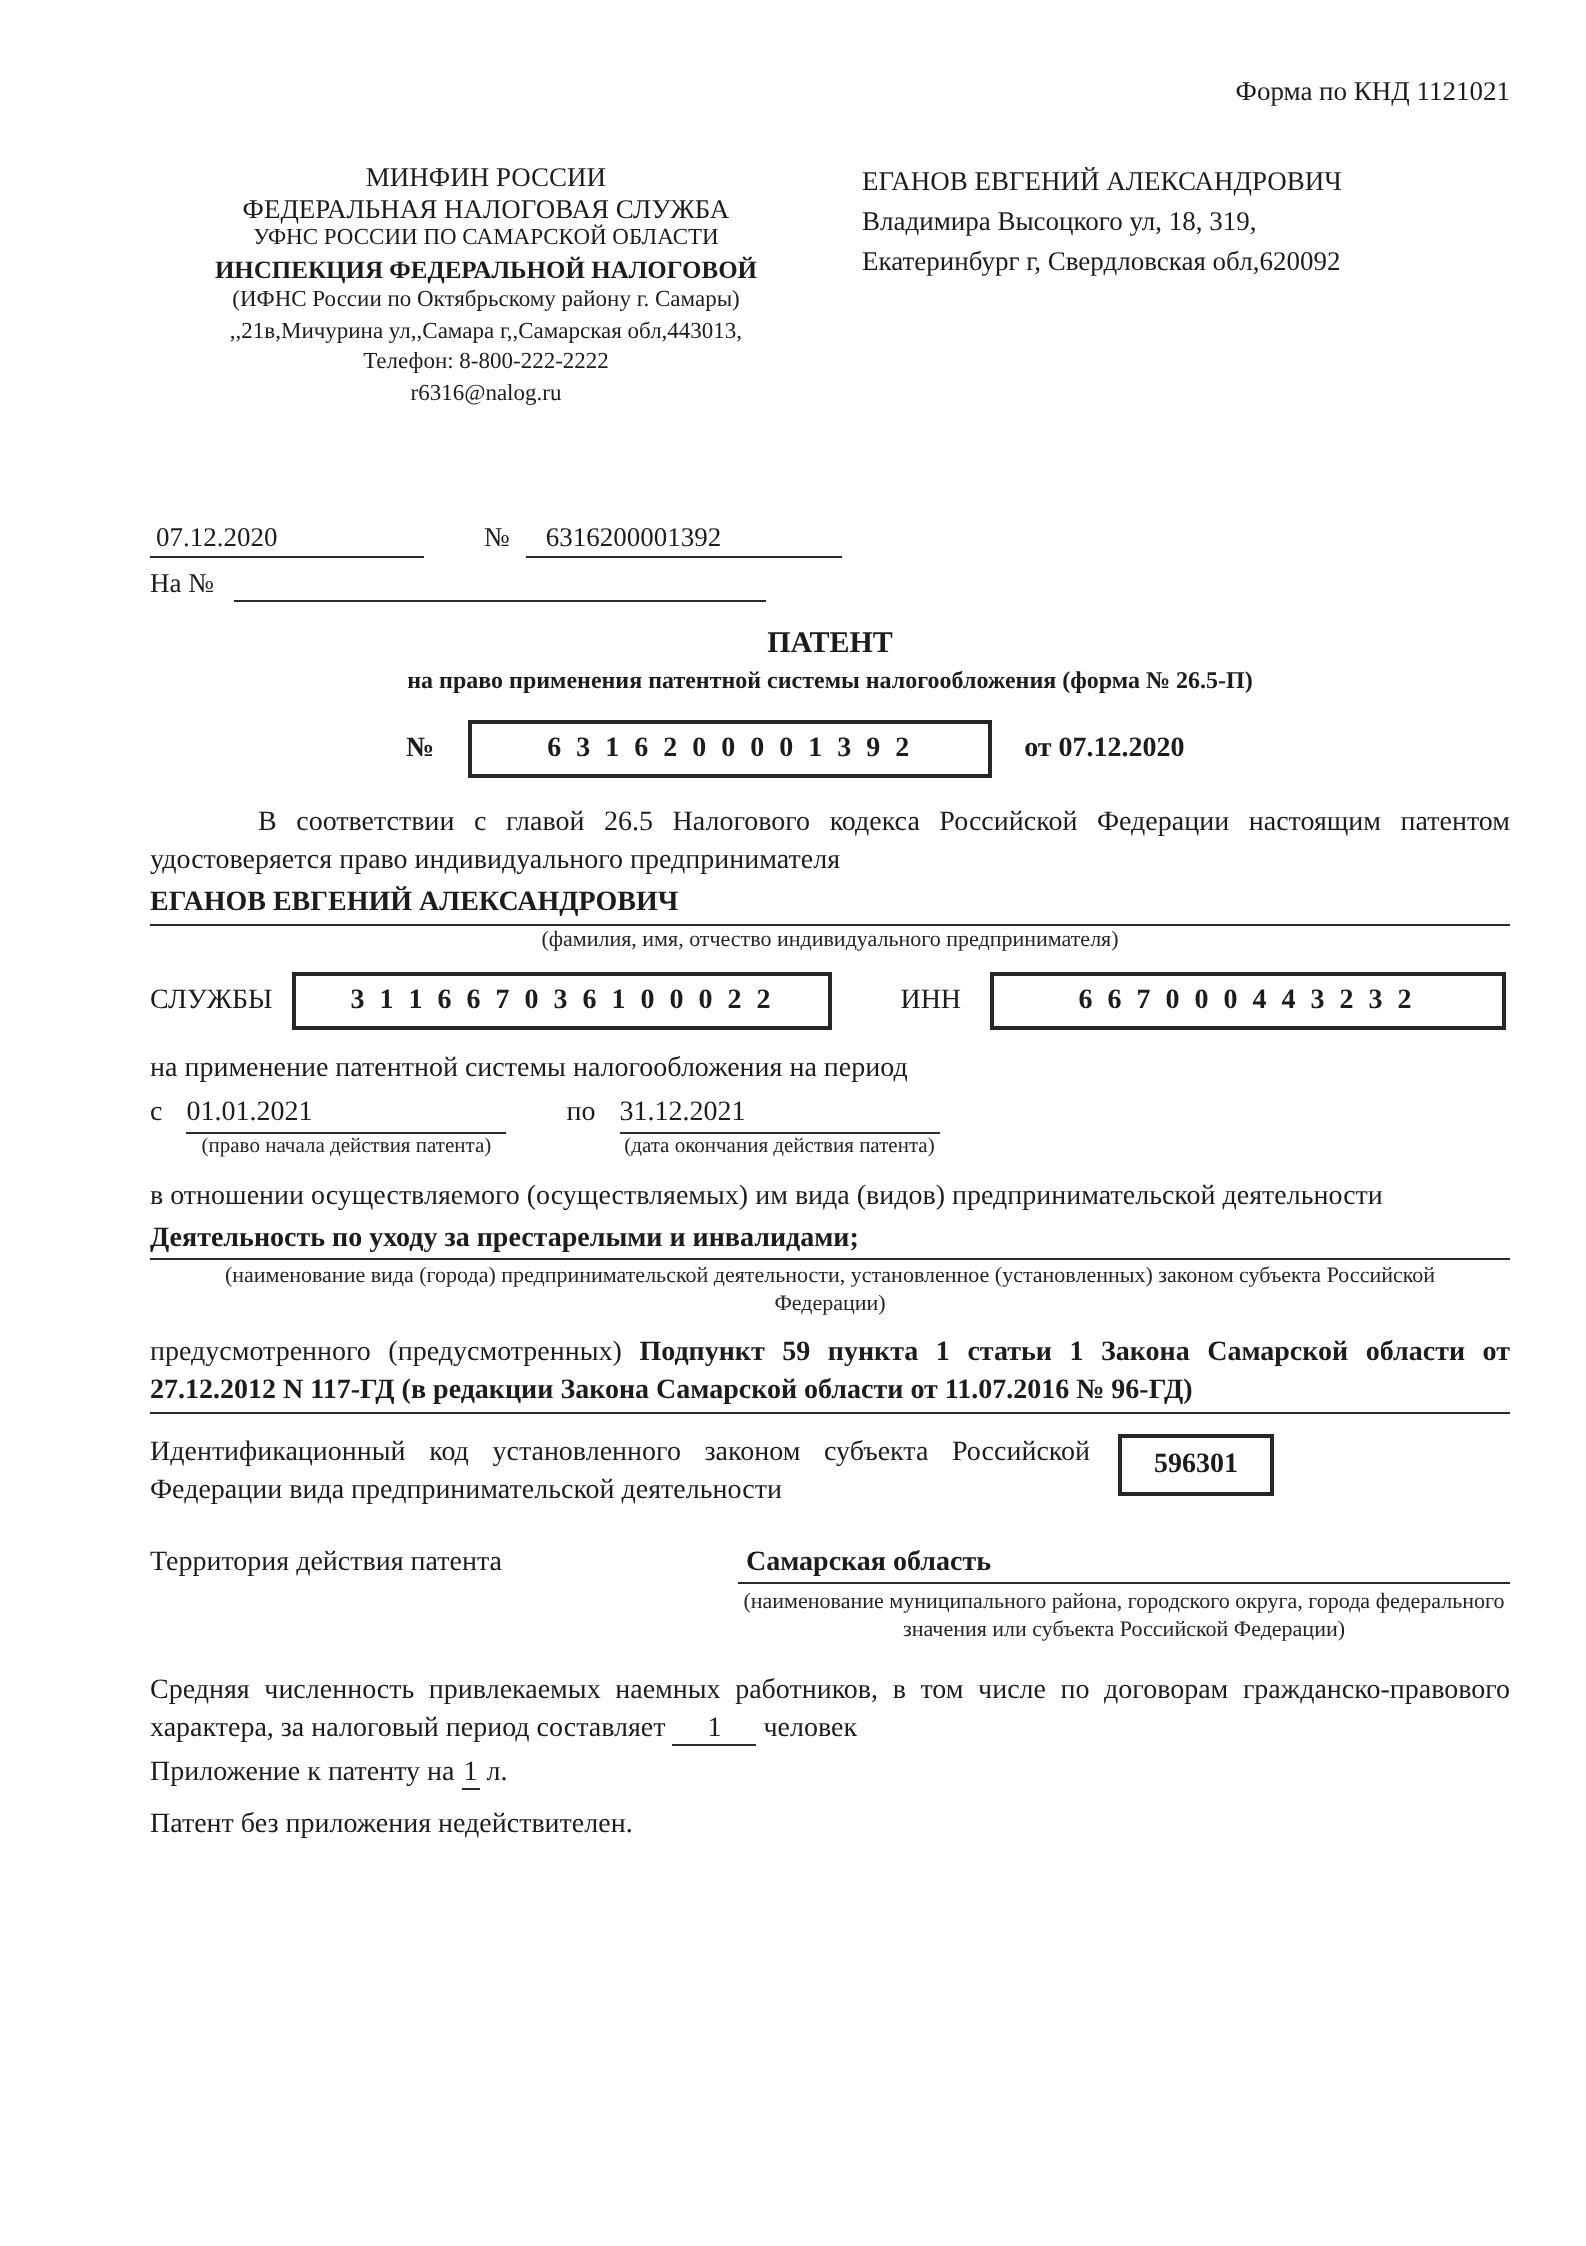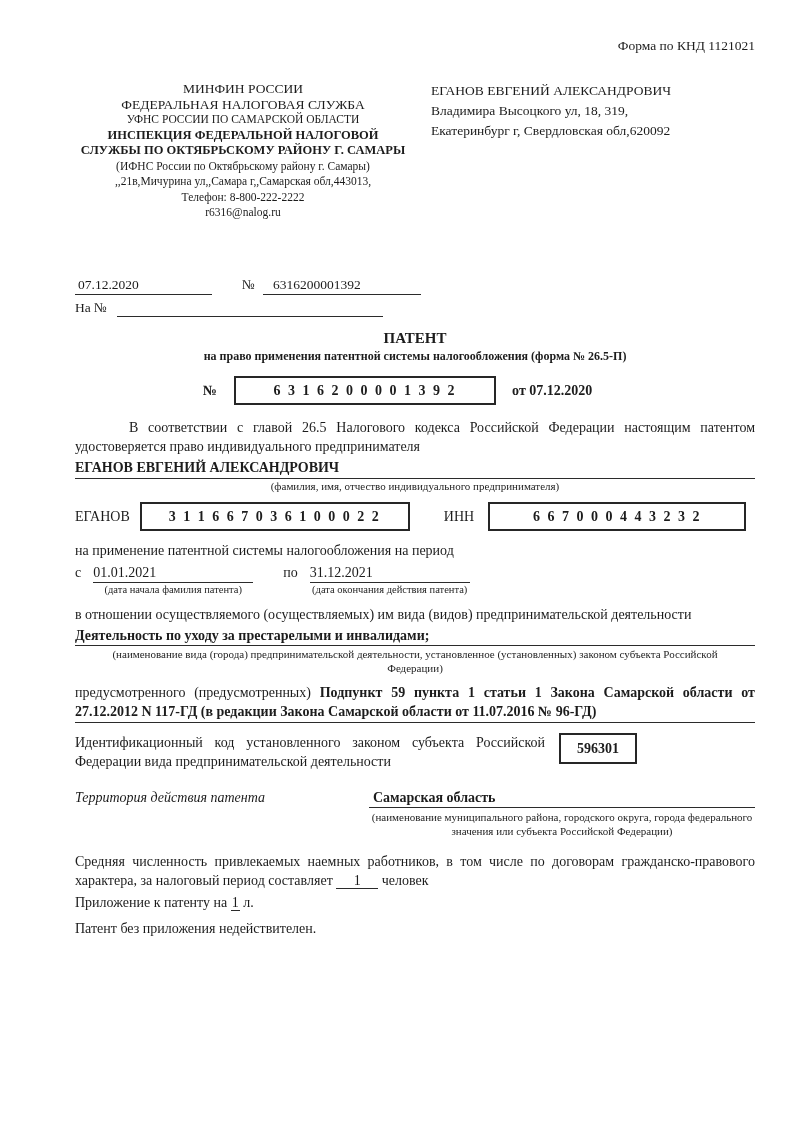--- a/index.html
+++ b/index.html
@@ -67,21 +67,21 @@
 
   .law-par { margin-top:8px; border-bottom:1px solid #2b2b2b; padding-bottom:1px; }
   .law-ref { font-weight:bold; }
   .law-caption { margin-top:1px; }
 
   .idcode-row { display:flex; margin-top:10px; }
   .idcode-text { width:470px; }
   .idcode-box { width:78px; margin-left:14px; align-self:flex-start; padding:4px 0;text-align:center; }
 
   .territory-row { display:flex; margin-top:17px; }
-  .territory-label { width:294px;font-style:italic; }
+  .territory-label { width:294px; }
   .territory-col { flex:1; }
   .territory-value { font-weight:bold; border-bottom:1px solid #2b2b2b; padding-left:4px; }
   .territory-caption { margin-top:2px; }
 
   .workers-par { margin-top:14px; }
   .inline-blank { display:inline-block; min-width:42px; text-align:center; border-bottom:1px solid #2b2b2b; line-height:15px; }
   .attachment { margin-top:3px; }
   .page-count { border-bottom:1px solid #2b2b2b; padding:0 1px; }
   .note { margin-top:7px; }
 </style>
@@ -91,21 +91,20 @@
 <div class="page">
 
   <div class="form-code">Форма по КНД 1121021</div>
 
   <div class="header-row">
     <div class="sender">
       <div class="l-big">МИНФИН РОССИИ</div>
       <div class="l-big">ФЕДЕРАЛЬНАЯ НАЛОГОВАЯ СЛУЖБА</div>
       <div class="l-small">УФНС РОССИИ ПО САМАРСКОЙ ОБЛАСТИ</div>
       <div class="l-bold">ИНСПЕКЦИЯ ФЕДЕРАЛЬНОЙ НАЛОГОВОЙ</div>
-      <div class="l-bold">СЛУЖБЫ ПО ОКТЯБРЬСКОМУ РАЙОНУ Г. САМАРЫ</div>
       <div class="l-small">(ИФНС России по Октябрьскому району г. Самары)</div>
       <div class="l-small">,,21в,Мичурина ул,,Самара г,,Самарская обл,443013,</div>
       <div class="l-small">Телефон: 8-800-222-2222</div>
       <div class="l-small">r6316@nalog.ru</div>
     </div>
     <div class="recipient">
       <div>ЕГАНОВ ЕВГЕНИЙ АЛЕКСАНДРОВИЧ</div>
       <div>Владимира Высоцкого ул, 18, 319,</div>
       <div>Екатеринбург г, Свердловская обл,620092</div>
     </div>
@@ -133,34 +132,34 @@
     <div class="box patent-no-box">6 3 1 6 2 0 0 0 0 1 3 9 2</div>
     <div class="patent-no-date">от 07.12.2020</div>
   </div>
 
   <div class="j p-intro">В соответствии с главой 26.5 Налогового кодекса Российской Федерации настоящим патентом удостоверяется право индивидуального предпринимателя</div>
 
   <div class="entr-name fill-line">ЕГАНОВ ЕВГЕНИЙ АЛЕКСАНДРОВИЧ</div>
   <div class="caption">(фамилия, имя, отчество индивидуального предпринимателя)</div>
 
   <div class="registry-row">
-    <div>ЕГАНОВ</div>
+    <div>СЛУЖБЫ</div>
     <div class="box ogrnip-box">3 1 1 6 6 7 0 3 6 1 0 0 0 2 2</div>
     <div class="inn-label">ИНН</div>
     <div class="box inn-box">6 6 7 0 0 0 4 4 3 2 3 2</div>
   </div>
 
   <div class="period-intro">на применение патентной системы налогообложения на период</div>
 
   <div class="period-row">
     <div class="pg">
       <div>с</div>
       <div class="pg-stack">
         <div class="pg-date">01.01.2021</div>
-        <div class="caption pg-caption">(дата начала фамилия патента)</div>
+        <div class="caption pg-caption">(право начала действия патента)</div>
       </div>
     </div>
     <div class="pg pg2">
       <div>по</div>
       <div class="pg-stack">
         <div class="pg-date">31.12.2021</div>
         <div class="caption pg-caption">(дата окончания действия патента)</div>
       </div>
     </div>
   </div>

